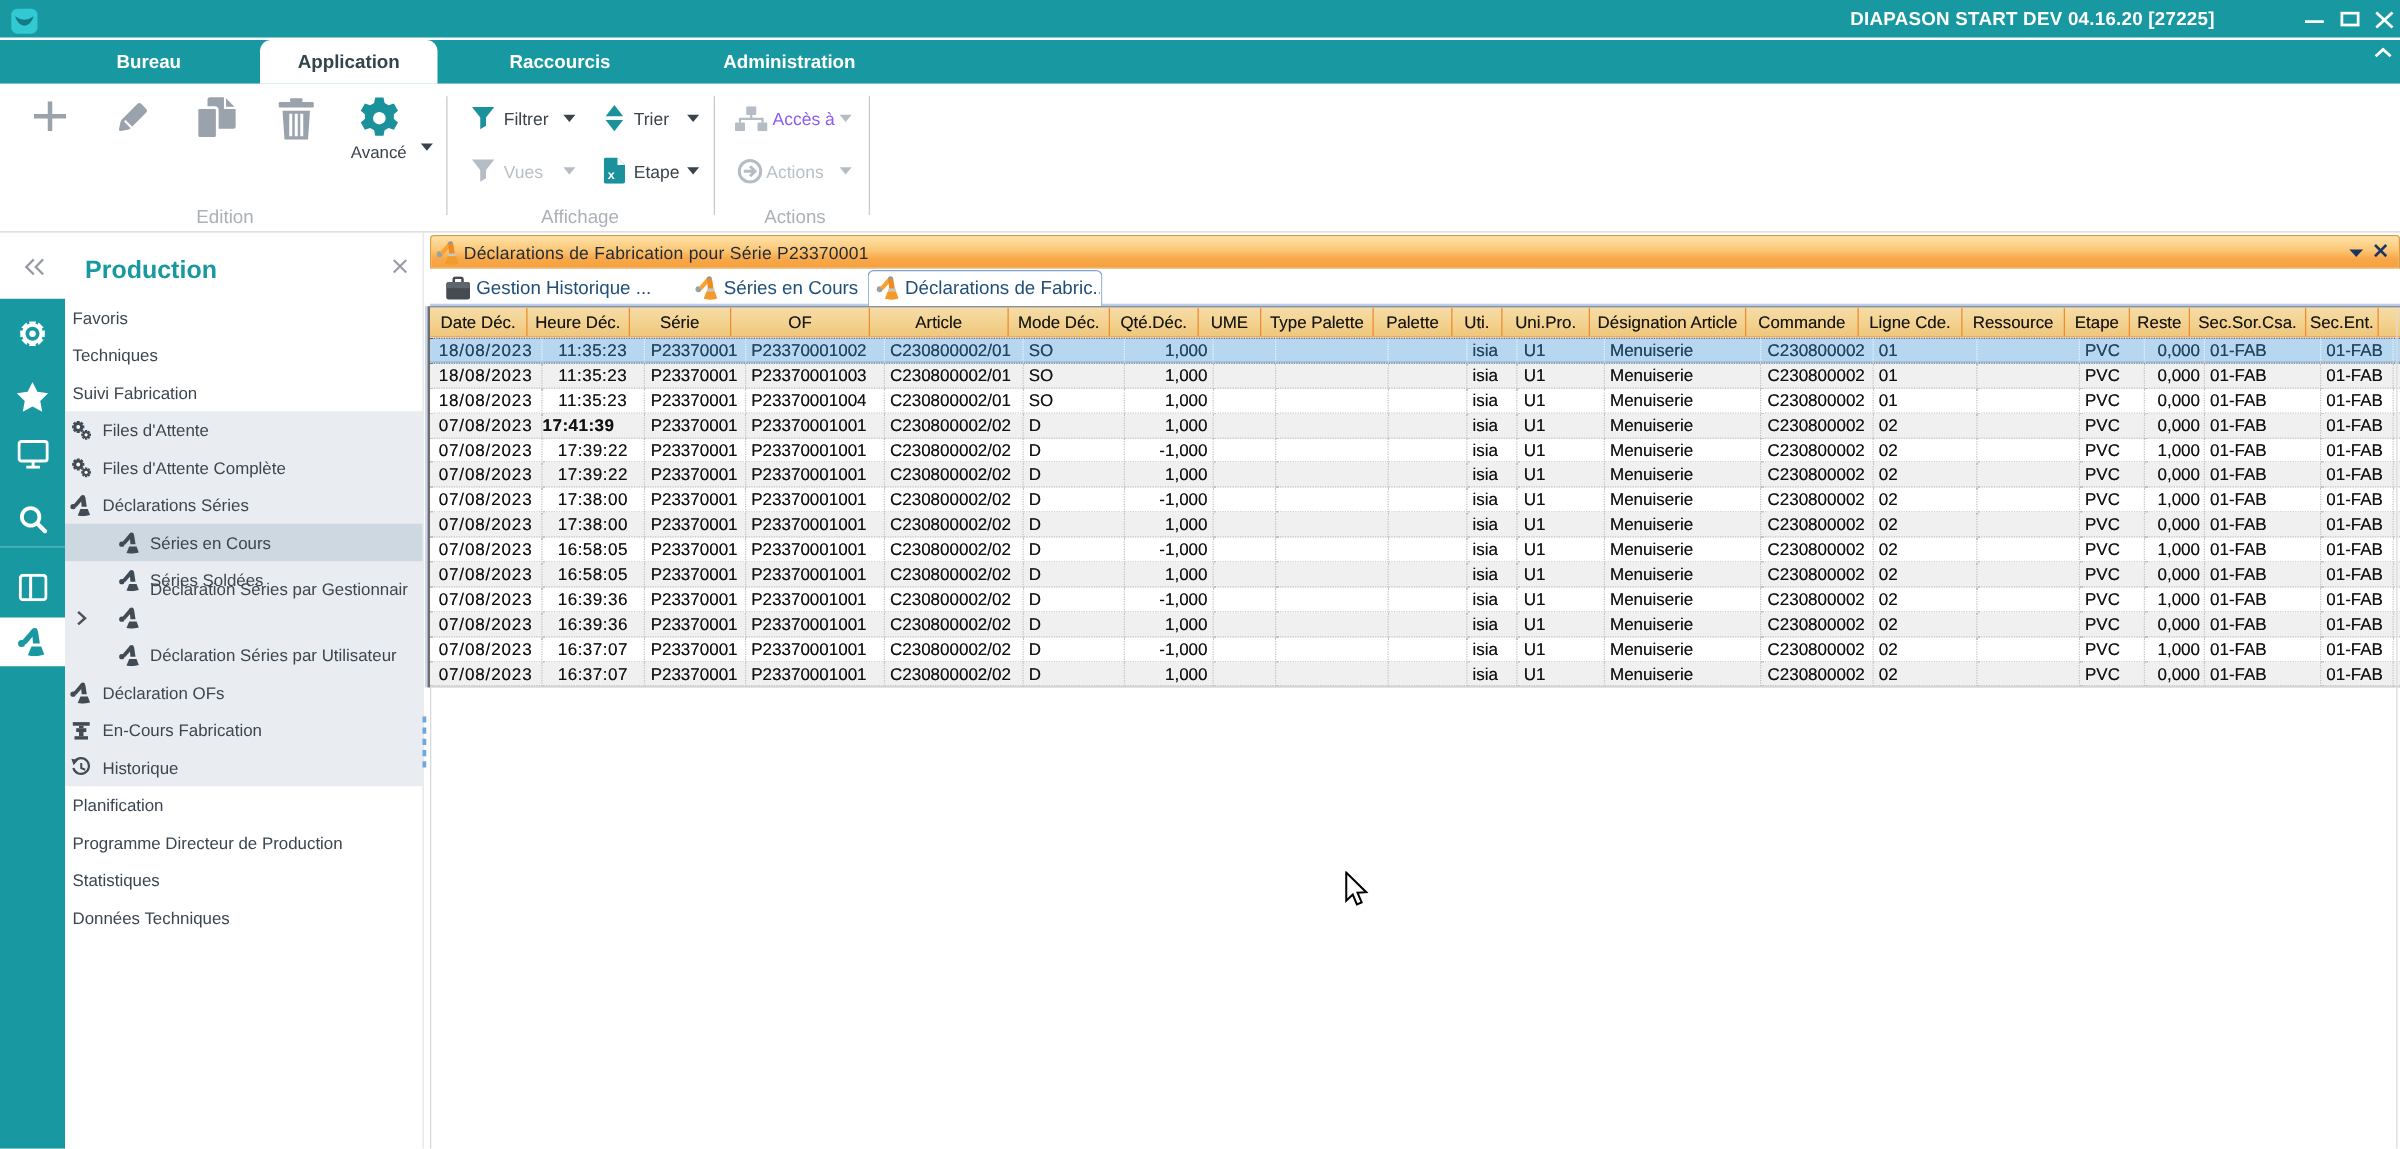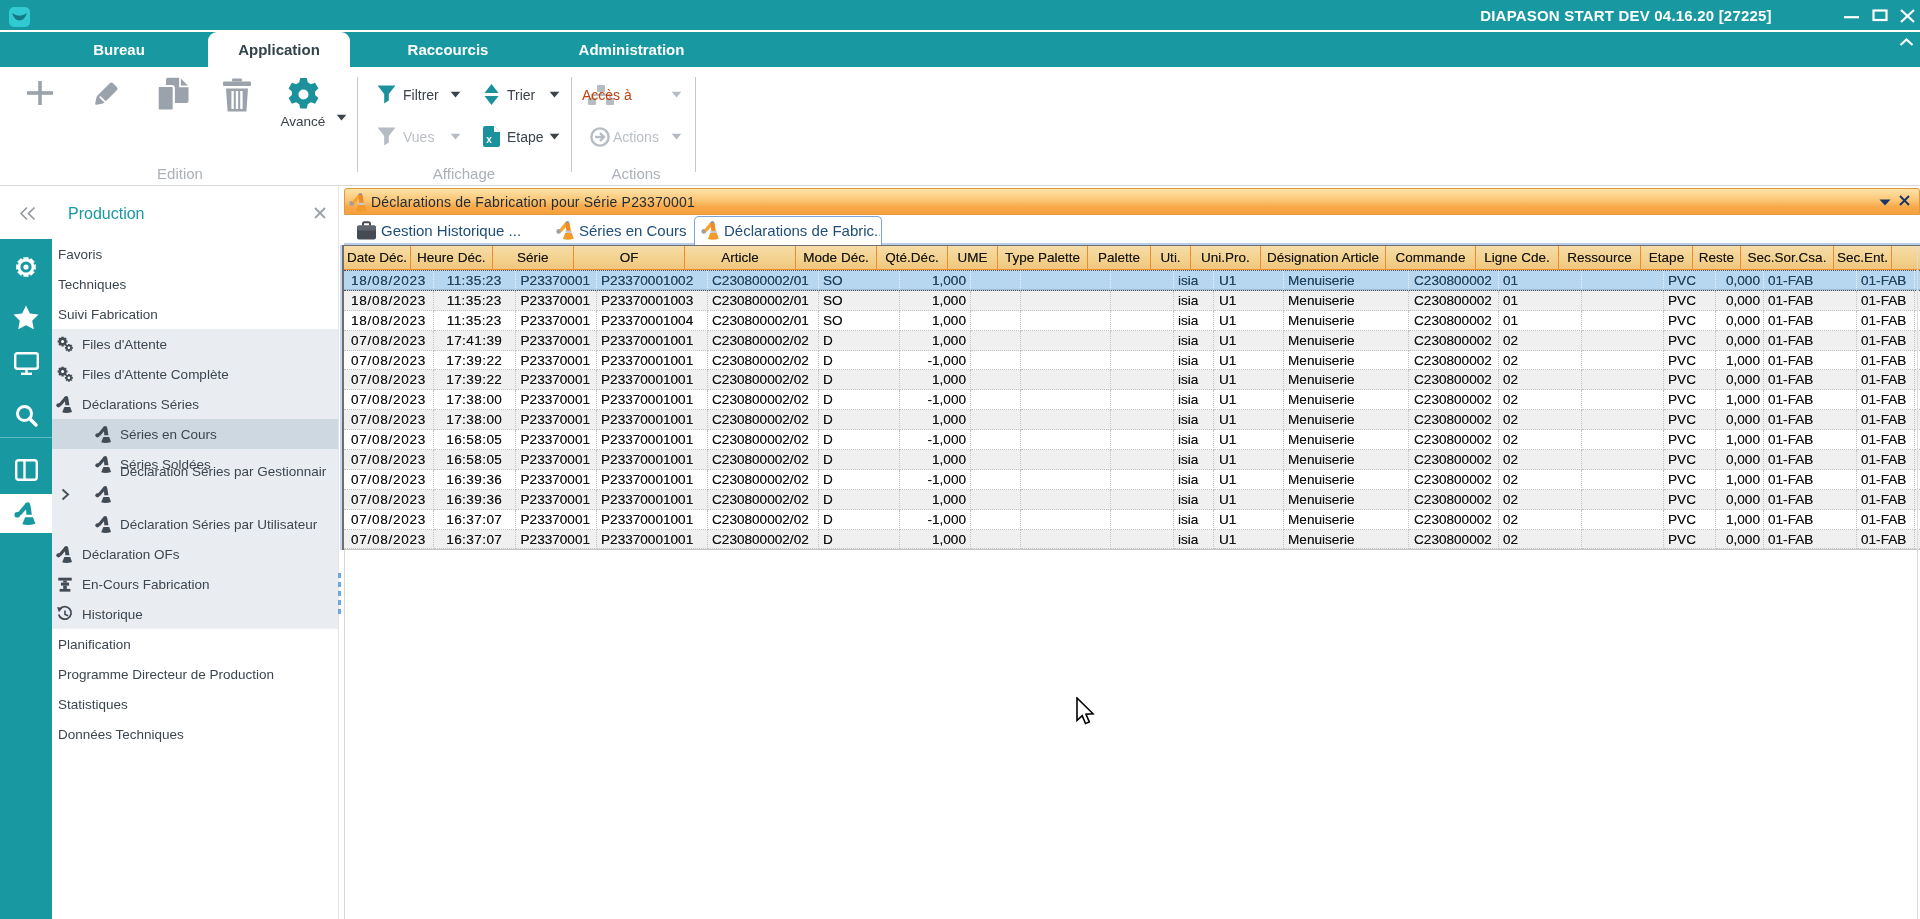--- a/index.html
+++ b/index.html
@@ -118,42 +118,42 @@
 <svg class="abs" style="left:588px;top:85px" width="26" height="20" viewBox="0 0 26 20">
 <g fill="#B6BCC3">
 <rect x="9" y="0" width="8" height="7" rx="1"></rect>
 <rect x="0" y="13" width="8" height="7" rx="1"></rect>
 <rect x="18" y="13" width="8" height="7" rx="1"></rect>
 </g>
 <g stroke="#B6BCC3" stroke-width="1.8" fill="none">
       <path d="M13,7 V10 M4,13 V10 H22 V13"></path>
     </g>
   </svg>
-<div class="abs" style="left:582px;top:87px;font-size:14px;color:#c2410c">Accès à</div>
+<div class="abs" style="left:618px;top:87px;font-size:14px;color:#8b5cf6">Accès à</div>
 <svg class="abs" style="left:671px;top:91px" width="11" height="7" viewBox="0 0 12 8">
 <path d="M0.5,0.8 H11.5 L6,7.5 Z" fill="#B6BCC3"></path>
   </svg>
 <svg class="abs" style="left:590px;top:127px" width="20" height="20" viewBox="0 0 20 20">
 <circle cx="10" cy="10" r="8.6" fill="none" stroke="#B6BCC3" stroke-width="2.4"></circle>
 <g stroke="#B6BCC3" stroke-width="2.4" fill="none">
       <line x1="5" y1="10" x2="13" y2="10"></line>
       <path d="M10,6 L14,10 L10,14"></path>
     </g>
   </svg>
 <div class="abs" style="left:613px;top:129px;font-size:14px;color:#B9BFC6">Actions</div>
 <svg class="abs" style="left:671px;top:133px" width="11" height="7" viewBox="0 0 12 8">
 <path d="M0.5,0.8 H11.5 L6,7.5 Z" fill="#B6BCC3"></path>
   </svg>
 <svg class="abs" style="left:19px;top:206px" width="18" height="15" viewBox="0 0 18 15">
 <g stroke="#949AA0" stroke-width="1.7" fill="none">
       <path d="M8,1.5 L2,7.5 L8,13.5"></path>
       <path d="M15.5,1.5 L9.5,7.5 L15.5,13.5"></path>
     </g>
   </svg>
-<div class="abs" style="left:68px;top:205px;font-size:16px;font-weight:normal;color:#1898A1">Production</div>
+<div class="abs" style="left:68px;top:205px;font-size:20px;font-weight:bold;color:#1898A1">Production</div>
 <svg class="abs" style="left:313px;top:206px" width="14" height="14" viewBox="0 0 14 14">
 <g stroke="#9AA0A6" stroke-width="1.8">
       <line x1="2" y1="2" x2="12" y2="12"></line>
       <line x1="12" y1="2" x2="2" y2="12"></line>
     </g>
   </svg>
 <div class="abs" style="left:0;top:239px;width:52px;height:680px;background:#1898A1"></div>
 <svg class="abs" style="left:14px;top:255px" width="24" height="24" viewBox="0 0 24 24">
 <g fill="#fff">
       <path d="M12,12 L21.80,9.18 L21.80,14.82 Z"></path>
@@ -420,21 +420,21 @@
 <circle cx="3" cy="12.6" r="2.6" fill="#98A0A8"></circle>
 <path d="M3.2,10.9 L10.9,1.9 L13.9,4.4 L6.1,13.3 Z" fill="#F7A234"></path>
 <circle cx="12.6" cy="3.4" r="2.2" fill="#8F979F"></circle>
 <path d="M10.6,3 L15,3.6 L16.4,12.6 L11.4,12.6 Z" fill="#EF8C21"></path>
 <rect x="10.4" y="11.8" width="7" height="2.4" rx="1.1" fill="#C3C9CF"></rect>
 <path d="M10.2,14.2 L17.4,14.2 L19.6,20.6 Q13,22.6 7.6,21 Z" fill="#F29B2B"></path>
 </svg>
 <div class="abs" style="left:724px;top:217px;height:27px;line-height:27px;font-size:15px;color:#1F4E79;width:156px;overflow:hidden;white-space:nowrap">Déclarations de Fabric...</div>
 <div class="abs" style="left:344px;top:245px;width:1576px;height:25px;border-top:1px solid #6E6E6E;overflow:hidden">
     <div style="width:1640px;height:24px;background:linear-gradient(#F6DCA8,#F3D28F 55%,#EFC67C);border-bottom:1.5px solid #F28C28">
-      <div class="hcell" style="width:67px">Date Déc.</div>
+      <div class="hcell" style="width:78px">Date Déc.</div>
       <div class="hcell" style="width:81.5px">Heure Déc.</div>
       <div class="hcell" style="width:81.5px">Série</div>
       <div class="hcell" style="width:111px">OF</div>
       <div class="hcell" style="width:111px">Article</div>
       <div class="hcell" style="width:81px">Mode Déc.</div>
       <div class="hcell" style="width:71px">Qté.Déc.</div>
       <div class="hcell" style="width:50px">UME</div>
       <div class="hcell" style="width:90px">Type Palette</div>
       <div class="hcell" style="width:63px">Palette</div>
       <div class="hcell" style="width:40px">Uti.</div>
@@ -515,21 +515,21 @@
       <div class="cell" style="width:83px;padding-left:4px;">01</div>
       <div class="cell" style="width:82px;"></div>
       <div class="cell" style="width:52px;padding-left:4px;">PVC</div>
       <div class="cell" style="width:48px;text-align:right;padding-right:3px;">0,000</div>
       <div class="cell" style="width:93px;padding-left:4px;">01-FAB</div>
       <div class="cell" style="width:58px;padding-left:4px;">01-FAB</div>
       <div class="cell" style="width:45px;"></div>
     </div>
     <div class="row" style="background:#F0F0F0">
       <div class="cell" style="width:90px;text-align:center;letter-spacing:0.7px;">07/08/2023</div>
-      <div class="cell" style="width:81.5px;text-align:center;letter-spacing:0.4px;">17:41:39</div>
+      <div class="cell" style="width:81.5px;letter-spacing:0.4px;font-weight:bold;">17:41:39</div>
       <div class="cell" style="width:81.5px;padding-left:5px;">P23370001</div>
       <div class="cell" style="width:111px;padding-left:4px;">P23370001001</div>
       <div class="cell" style="width:111px;padding-left:4px;">C230800002/02</div>
       <div class="cell" style="width:81px;padding-left:4px;">D</div>
       <div class="cell" style="width:71px;text-align:right;padding-right:4px;">1,000</div>
       <div class="cell" style="width:50px;"></div>
       <div class="cell" style="width:90px;"></div>
       <div class="cell" style="width:63px;"></div>
       <div class="cell" style="width:40px;padding-left:4px;">isia</div>
       <div class="cell" style="width:70px;padding-left:5px;">U1</div>

